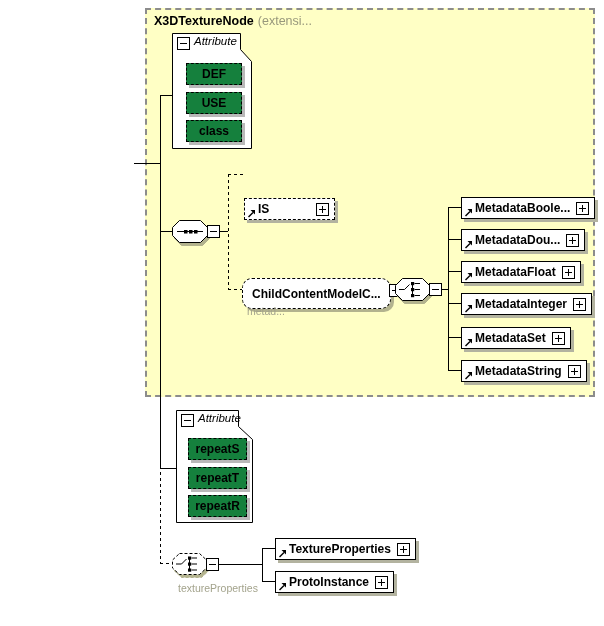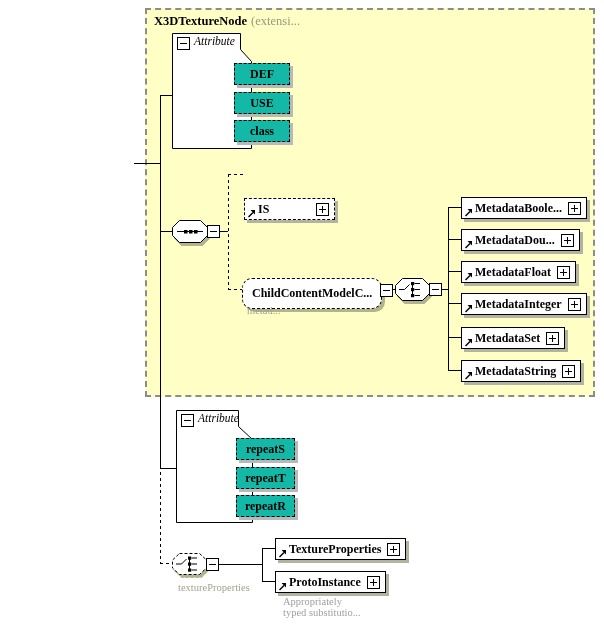--- a/index.html
+++ b/index.html
@@ -1,40 +1,40 @@
 <!DOCTYPE html>
 <html><head>
 <meta charset="utf-8">
 <style>
   html,body{margin:0;padding:0;background:#fff;}
   #canvas{position:relative;width:604px;height:626px;background:#fff;overflow:hidden;
-          font-family:Liberation Serif, serif;color:#000;}
+          font-family:Liberation Sans, sans-serif;color:#000;}
   
   .frame{position:absolute;left:145px;top:8px;width:446px;height:385px;
          background:#ffffc5;border:2px dashed #8c8c8c;}
   .frame-title{position:absolute;left:7px;top:4px;font-size:12.5px;white-space:nowrap;}
   .frame-title b{font-weight:bold;color:#000;}
   .frame-title .suffix{color:#98987c;font-weight:normal;margin-left:4px;}
   
   #wires{position:absolute;left:0;top:0;z-index:2;}
   
   .node{position:absolute;z-index:3;}
   .node svg.shape{position:absolute;left:0;top:0;filter:drop-shadow(2.5px 3px 0 #b3b38e);}
   .ref-box{position:absolute;z-index:3;height:20px;display:flex;align-items:center;
            background:#fff;border:1px solid #000;box-shadow:3px 3px 0 #b3b3a0;
            padding:0 5px 0 13px;white-space:nowrap;}
   .ref-box .lbl{font-size:12px;font-weight:bold;}
   .ref-box .pmbox{margin-left:6px;}
   .ref-box.dashed{border-style:dashed;}
   .ref-box.spread{justify-content:space-between;margin-top:35px;}
   .arrow-ic{position:absolute;left:2px;bottom:1px;width:9px;height:9px;}
   
-  .attr-item{position:absolute;height:20px;border:1px dashed #000;background:#14b8a6;
+  .attr-item{position:absolute;height:20px;border:1px dashed #000;background:#15803d;
              box-shadow:3px 3px 0 #b9b9b9;display:flex;align-items:center;justify-content:center;
-             font-size:12px;font-weight:bold;margin-left:48px;}
+             font-size:12px;font-weight:bold;}
   
   .pmbox{width:11px;height:11px;border:1px solid #000;background:#fff;position:relative;
          flex:0 0 auto;box-sizing:content-box;}
   .pmbox::before{content:"";position:absolute;left:2px;right:2px;top:5px;height:1px;background:#000;}
   .pmbox.plus::after{content:"";position:absolute;top:2px;bottom:2px;left:5px;width:1px;background:#000;}
   .pm-attached{position:absolute;top:5px;}
   
   .oct-label{position:absolute;width:100%;text-align:center;top:3px;
              font-size:12px;font-weight:bold;}
   
@@ -226,18 +226,14 @@
     <div class="pmbox plus"></div>
   </div>
   <div class="ref-box" style="left:275px;top:571px;justify-content:space-between;">
     <svg class="arrow-ic" viewBox="0 0 9 9">
       <path d="M1.5,8 L6,3.5" stroke="#000" stroke-width="1.4" fill="none"></path>
         <polygon points="8,1 8,5.5 3.5,1" fill="#000"></polygon>
       </svg>
     <span class="lbl">ProtoInstance</span>
     <div class="pmbox plus"></div>
   </div>
-  <div class="annot white-bg" style="left:283px;top:596px;line-height:11px;">
-    <div>Appropriately</div>
-    <div>typed substitutio...</div>
-  </div>
 
 </div>
 
 </body></html>

